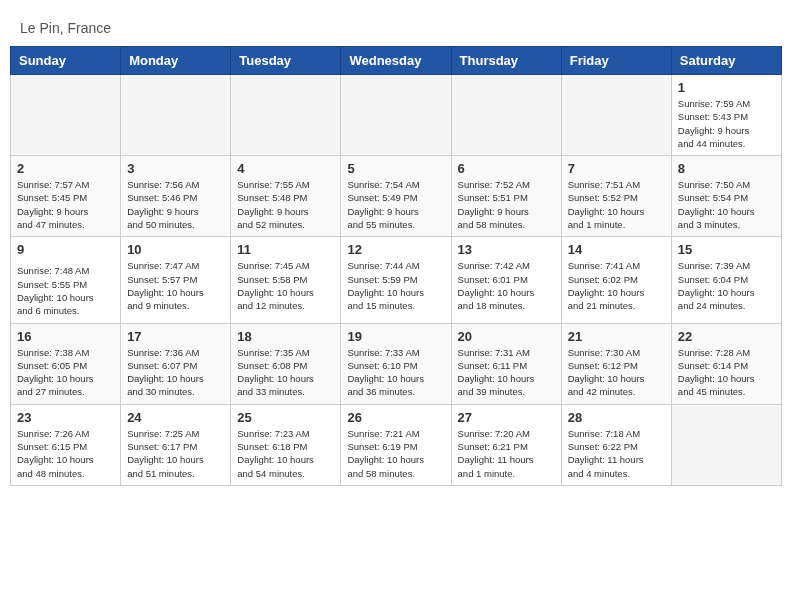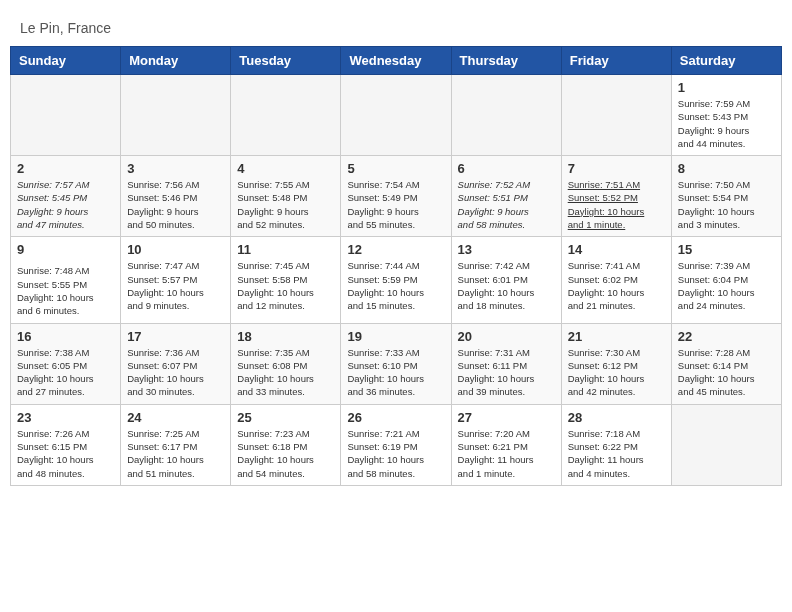--- a/index.html
+++ b/index.html
@@ -125,21 +125,21 @@
           <span class="day-number">1</span>
           <div class="day-info" style="white-space: pre-line;">Sunrise: 7:59 AM
 Sunset: 5:43 PM
 Daylight: 9 hours
 and 44 minutes.</div>
         </td>
       </tr>
       <tr style="background: rgb(245, 245, 245);">
         <td>
           <span class="day-number">2</span>
-          <div class="day-info" style="white-space: pre-line; font-style: italic;">Sunrise: 7:57 AM
+          <div class="day-info" style="white-space: pre-line;">Sunrise: 7:57 AM
 Sunset: 5:45 PM
 Daylight: 9 hours
 and 47 minutes.</div>
         </td>
         <td>
           <span class="day-number">3</span>
           <div class="day-info" style="white-space: pre-line;">Sunrise: 7:56 AM
 Sunset: 5:46 PM
 Daylight: 9 hours
 and 50 minutes.</div>
@@ -153,28 +153,28 @@
         </td>
         <td>
           <span class="day-number">5</span>
           <div class="day-info" style="white-space: pre-line;">Sunrise: 7:54 AM
 Sunset: 5:49 PM
 Daylight: 9 hours
 and 55 minutes.</div>
         </td>
         <td>
           <span class="day-number">6</span>
-          <div class="day-info" style="white-space: pre-line; font-style: italic;">Sunrise: 7:52 AM
+          <div class="day-info" style="white-space: pre-line;">Sunrise: 7:52 AM
 Sunset: 5:51 PM
 Daylight: 9 hours
 and 58 minutes.</div>
         </td>
         <td>
           <span class="day-number">7</span>
-          <div class="day-info" style="white-space: pre-line; text-decoration: underline;">Sunrise: 7:51 AM
+          <div class="day-info" style="white-space: pre-line;">Sunrise: 7:51 AM
 Sunset: 5:52 PM
 Daylight: 10 hours
 and 1 minute.</div>
         </td>
         <td>
           <span class="day-number">8</span>
           <div class="day-info" style="white-space: pre-line;">Sunrise: 7:50 AM
 Sunset: 5:54 PM
 Daylight: 10 hours
 and 3 minutes.</div>

